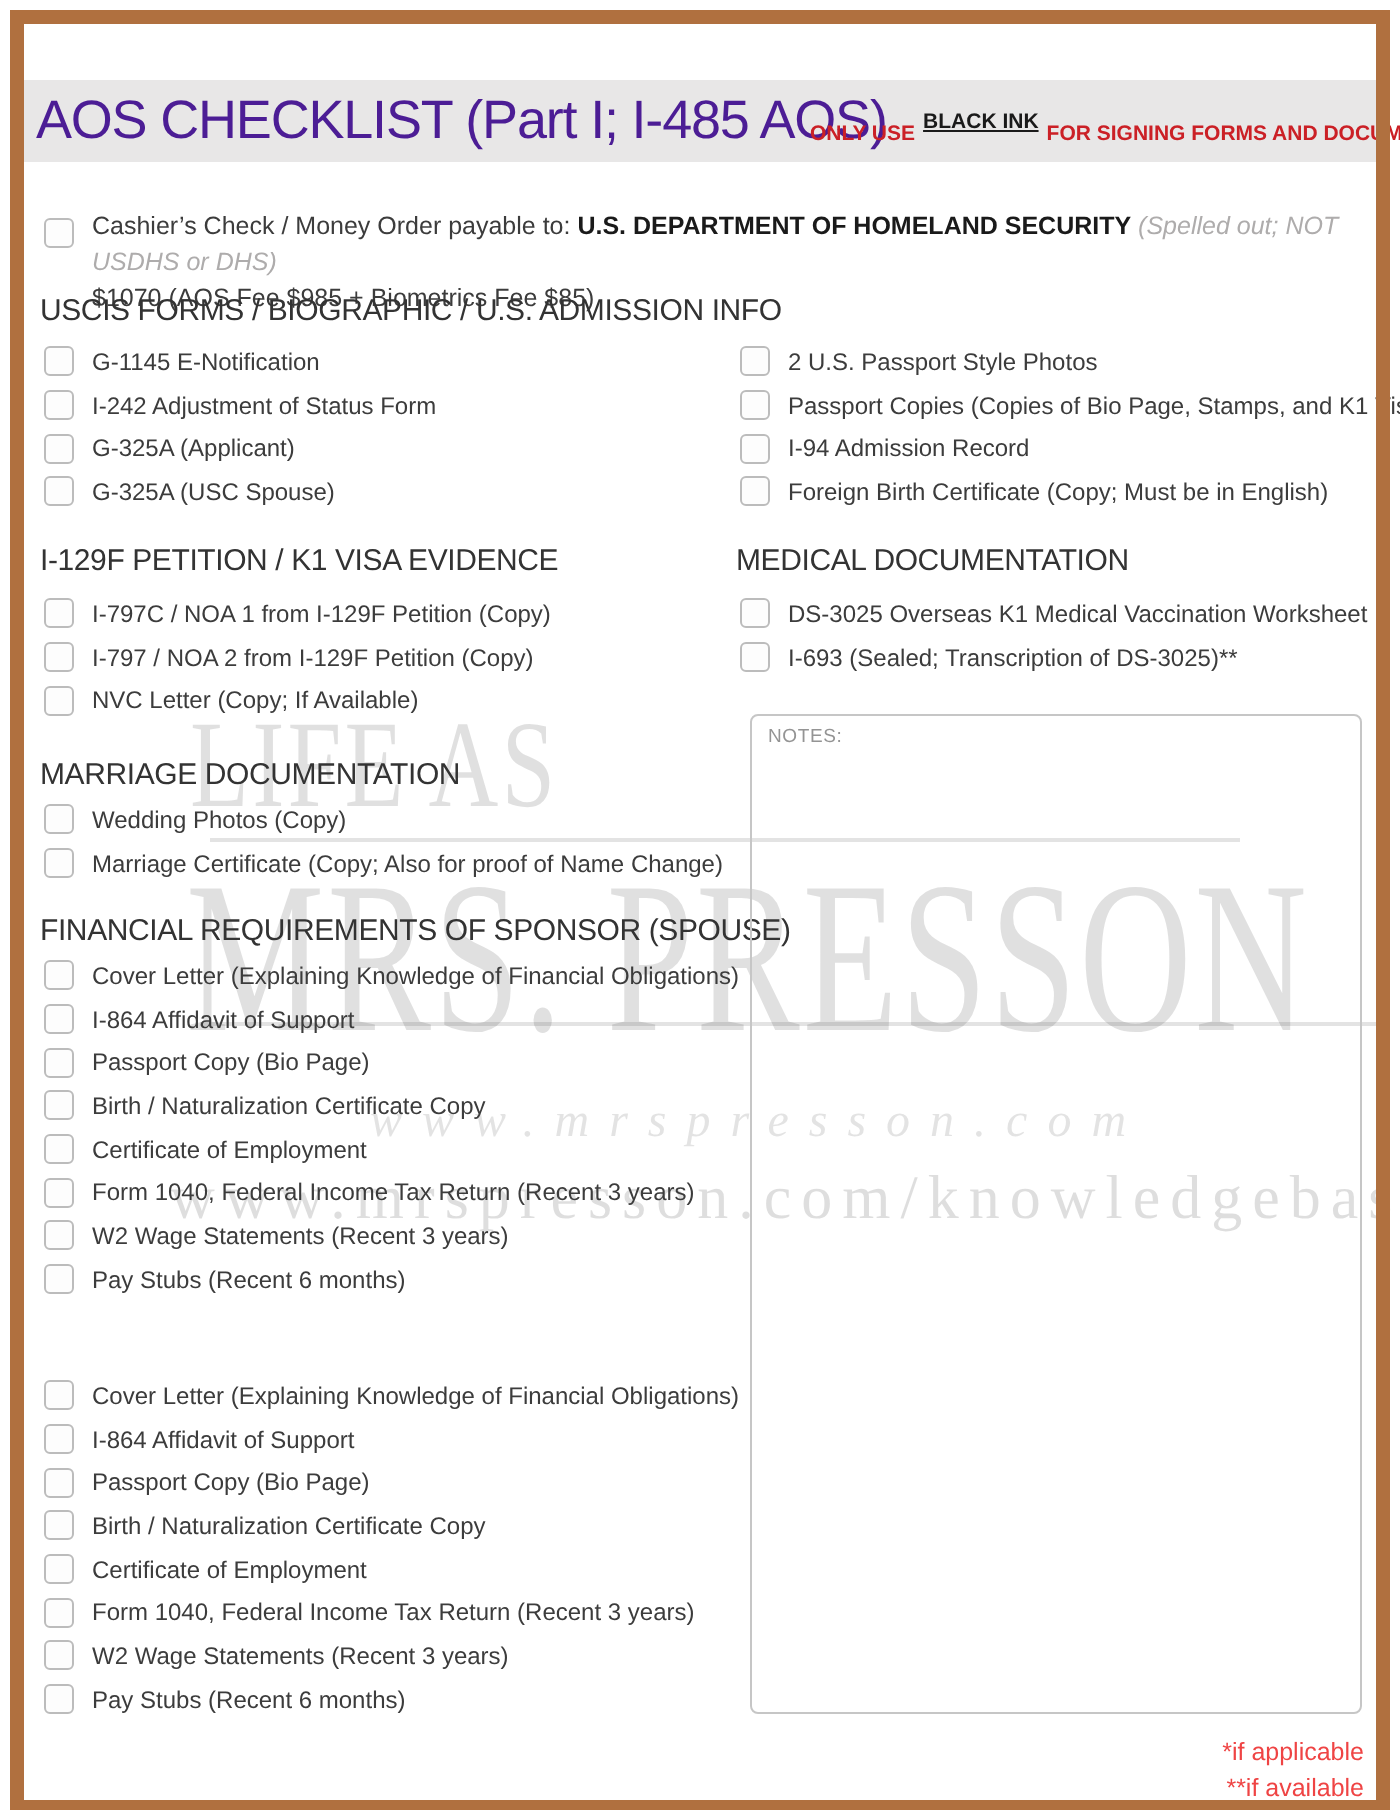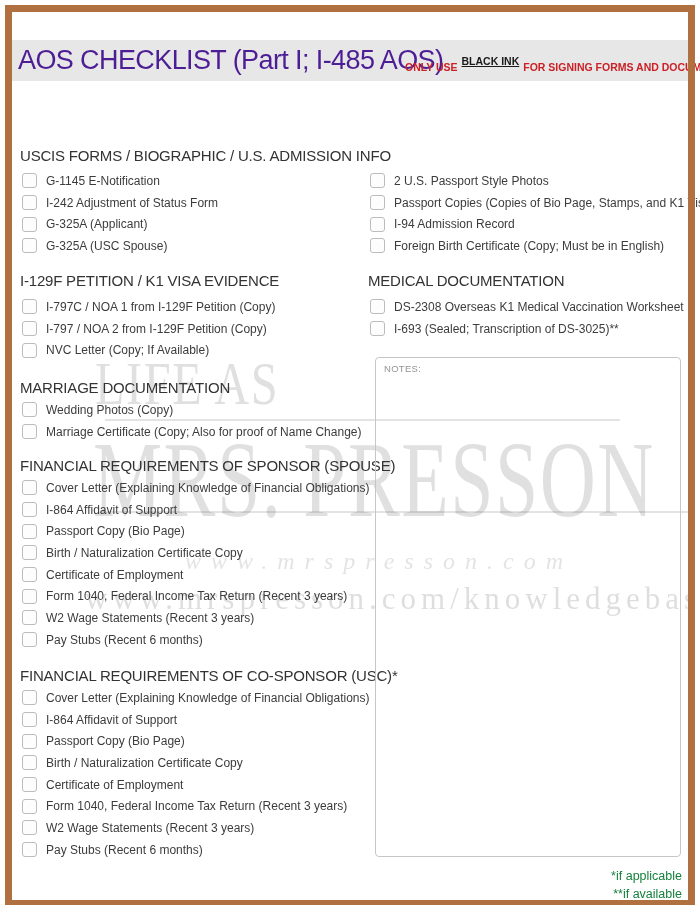--- a/index.html
+++ b/index.html
@@ -44,21 +44,21 @@
   .payment-bold{font-weight:bold;color:#1a1a1a;}
   .payment-note{font-style:italic;color:#aeacac;}
 
   
   .notes-box{position:absolute;left:375px;top:357px;width:306px;height:500px;box-sizing:border-box;
              border:1px solid #c6c6c6;border-radius:4px;background:transparent;z-index:2;}
   .notes-label{position:absolute;left:8px;top:5px;font-size:9.5px;letter-spacing:0.3px;color:#949494;}
 
   
   .footnotes{position:absolute;right:18px;top:867px;text-align:right;font-size:12.5px;
-             line-height:18px;color:#15803d;z-index:2;}
+             line-height:18px;color:#ef4444;z-index:2;}
 </style>
 </head>
 <body>
 
 <div class="page">
 
   <div class="wm wm-1">LIFE AS</div>
   <div class="wm-line wm-line-1"></div>
   <div class="wm wm-2">MRS. PRESSON</div>
   <div class="wm-line wm-line-2"></div>
@@ -66,20 +66,27 @@
   <div class="wm wm-4">www.mrspresson.com/knowledgebase</div>
 
   <div class="header-bar"></div>
   <div class="title">AOS CHECKLIST (Part I; I-485 AOS)</div>
   <div class="warning">
     <span class="warn-red">ONLY USE</span>
     <span class="warn-black">BLACK INK</span>
     <span class="warn-red">FOR SIGNING FORMS AND DOCUMENTS</span>
   </div>
 
+  <div class="payment">
+    <span class="checkbox"></span>
+    <div class="payment-text">
+      <div><span>Cashier’s Check / Money Order payable to: </span><span class="payment-bold">U.S. DEPARTMENT OF HOMELAND SECURITY</span><span class="payment-note"> (Spelled out; NOT USDHS or DHS)</span></div>
+      <div>$1070 (AOS Fee $985 + Biometrics Fee $85)</div>
+    </div>
+  </div>
 
   <div class="section-heading" style="left:20px;top:147px;">USCIS FORMS / BIOGRAPHIC / U.S. ADMISSION INFO</div>
   <div class="check-list" style="left:22px;top:170px;width:340px;">
       <div class="check-row">
         <span class="checkbox"></span>
         <span class="check-label">G-1145 E-Notification</span>
       </div>
       <div class="check-row">
         <span class="checkbox"></span>
         <span class="check-label">I-242 Adjustment of Status Form</span>
@@ -125,21 +132,21 @@
       <div class="check-row">
         <span class="checkbox"></span>
         <span class="check-label">NVC Letter (Copy; If Available)</span>
       </div>
     </div>
 
   <div class="section-heading" style="left:368px;top:272px;">MEDICAL DOCUMENTATION</div>
   <div class="check-list" style="left:370px;top:296px;width:320px;">
       <div class="check-row">
         <span class="checkbox"></span>
-        <span class="check-label">DS-2308 Overseas K1 Medical Vaccination Worksheet</span>
+        <span class="check-label">DS-3025 Overseas K1 Medical Vaccination Worksheet</span>
       </div>
       <div class="check-row">
         <span class="checkbox"></span>
         <span class="check-label">I-693 (Sealed; Transcription of DS-3025)**</span>
       </div>
     </div>
 
   <div class="section-heading" style="left:20px;top:379px;">MARRIAGE DOCUMENTATION</div>
   <div class="check-list" style="left:22px;top:399px;width:340px;">
       <div class="check-row">
@@ -181,21 +188,20 @@
       <div class="check-row">
         <span class="checkbox"></span>
         <span class="check-label">W2 Wage Statements (Recent 3 years)</span>
       </div>
       <div class="check-row">
         <span class="checkbox"></span>
         <span class="check-label">Pay Stubs (Recent 6 months)</span>
       </div>
     </div>
 
-  <div class="section-heading" style="left:20px;top:667px;">FINANCIAL REQUIREMENTS OF CO-SPONSOR (USC)*</div>
   <div class="check-list" style="left:22px;top:687px;width:345px;">
       <div class="check-row">
         <span class="checkbox"></span>
         <span class="check-label">Cover Letter (Explaining Knowledge of Financial Obligations)</span>
       </div>
       <div class="check-row">
         <span class="checkbox"></span>
         <span class="check-label">I-864 Affidavit of Support</span>
       </div>
       <div class="check-row">

